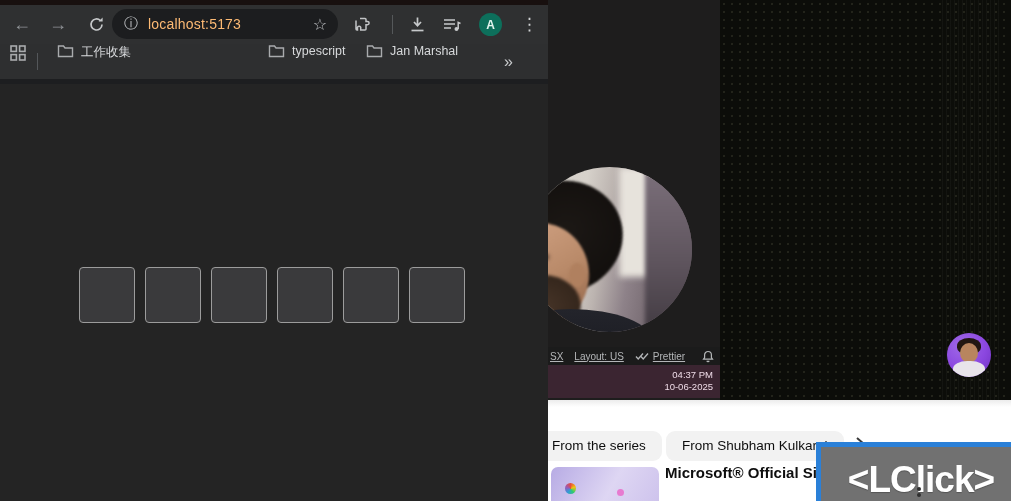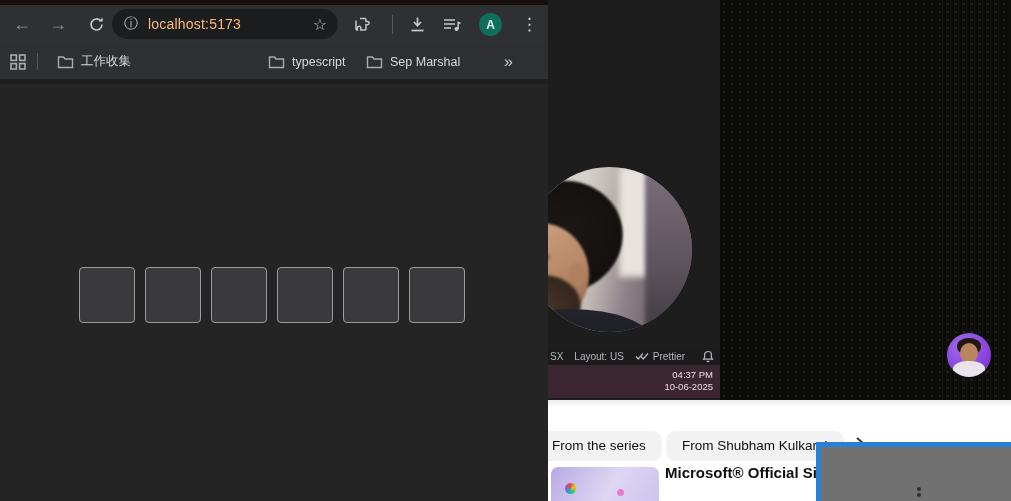--- a/index.html
+++ b/index.html
@@ -20,21 +20,21 @@
   .star{margin-right:11px;font-size:16px;color:#c0c3c6;}
   .tool-icon{position:absolute;top:10px;}
   .vsep{position:absolute;left:392px;top:10px;width:1px;height:19px;background:#55585a;}
   .avatar-a{position:absolute;left:479px;top:8px;width:23px;height:23px;border-radius:50%;
             background:#0d6f5b;color:#e4f5ef;font-size:12px;font-weight:bold;
             display:flex;align-items:center;justify-content:center;}
   .dots3{position:absolute;left:521px;top:0;height:39px;display:flex;align-items:center;
          font-size:17px;color:#cfd1d3;}
 
   .bookmarks{left:0;top:44px;width:551px;height:35px;background:#2e2f30;}
-  .bm-item{position:absolute;top:0;height:35px;display:flex;align-items:center;gap:7px;
+  .bm-item{position:absolute;top:0;height:35px;display:flex;gap:7px;
            color:#d7d9db;font-size:12.5px;white-space:nowrap;}
   .bm-sep{position:absolute;left:37px;top:9px;width:1px;height:17px;background:#54575a;}
   .bm-overflow{position:absolute;left:504px;top:0;height:35px;display:flex;align-items:center;
                font-size:16px;color:#c9cbcd;}
   .bmdivider{left:0;top:79px;width:551px;height:5px;background:#1d1e20;}
 
   .content{left:0;top:84px;width:551px;height:417px;background:#242424;}
   .otp-row{position:absolute;left:79px;top:183px;display:flex;gap:10px;}
   .otp-box{width:56px;height:56px;background:#3a3a3c;border:1px solid #9c9c9c;border-radius:4px;box-sizing:border-box;}
 
@@ -50,21 +50,21 @@
   .wc-face{left:-32px;top:56px;width:94px;height:102px;border-radius:50%;transform:rotate(-6deg);
            background:linear-gradient(155deg,#cfa081 10%,#b98a69 55%,#96684c 95%);filter:blur(1px);}
   .wc-brow{left:-8px;top:86px;width:30px;height:8px;border-radius:50%;background:#2e2119;filter:blur(2px);}
   .wc-ear{left:42px;top:96px;width:16px;height:24px;border-radius:50%;background:#b0805f;filter:blur(1px);}
   .wc-beard{left:-30px;top:108px;width:84px;height:66px;border-radius:50%;transform:rotate(-8deg);
             background:radial-gradient(ellipse at 45% 50%,#4a372a 0%,#33251b 75%);filter:blur(1.5px);}
   .wc-shirt{left:-24px;top:142px;width:150px;height:60px;border-radius:45% 55% 0 0;
             background:linear-gradient(180deg,#23242b,#191a20);}
   .statusbar{position:absolute;left:0;top:347px;width:172px;height:18px;background:#1b1b1b;
              display:flex;align-items:center;color:#b4b6b8;font-size:10px;gap:11px;}
-  .sb-item{display:flex;align-items:center;gap:4px;white-space:nowrap;}
+  .sb-item{display:flex;align-items:center;gap:4px;white-space:nowrap;text-decoration:underline;}
   .timebar{position:absolute;left:0;top:365px;width:172px;height:33px;background:#3b2531;
            color:#eedbe7;font-size:9.5px;text-align:right;padding:4px 7px 0 0;box-sizing:border-box;line-height:12px;}
 
   
   #dotfield{left:720px;top:0;width:291px;height:400px;background-color:#0c0d09;z-index:2;
             background-image:radial-gradient(rgba(190,190,140,.13) 1px,transparent 1.3px);background-size:8px 8px;}
   .streaks{position:absolute;left:222px;top:0;width:58px;height:400px;
            background:repeating-linear-gradient(90deg,rgba(255,255,255,.03) 0 1px,transparent 1px 4px);}
   .mini-avatar{position:absolute;left:227px;top:333px;width:44px;height:44px;border-radius:50%;overflow:hidden;
                background:radial-gradient(circle at 35% 30%,#a06ae8 0%,#8b47e0 55%,#6d2fbf 100%);}
@@ -164,21 +164,21 @@
       <svg width="17" height="14" viewBox="0 0 17 14">
           <path d="M1.5 2h5l1.5 2h7.5v8.5h-14z" fill="none" stroke="#a9abad" stroke-width="1.4"></path>
         </svg>
       <span>typescript</span>
     </div>
 
     <div class="bm-item" style="left:366px">
       <svg width="17" height="14" viewBox="0 0 17 14">
           <path d="M1.5 2h5l1.5 2h7.5v8.5h-14z" fill="none" stroke="#a9abad" stroke-width="1.4"></path>
         </svg>
-      <span>Sep Marshal</span>
+      <span>Jan Marshal</span>
     </div>
 
     <div class="bm-overflow">»</div>
   </div>
   <div class="bmdivider abs"></div>
 
   <div class="content abs">
     <div class="otp-row">
       <div class="otp-box"></div>
       <div class="otp-box"></div>
@@ -243,15 +243,16 @@
       </svg>
   </div>
   <div class="thumb">
     <div class="rainbow-dot"></div>
     <div class="pink-dot"></div>
   </div>
   <div class="ms-title">Microsoft® Official Site</div>
 </div>
 
 <div id="lclick" class="abs">
+  <span class="lclick-label">&lt;LClick&gt;</span>
   <div class="cursor-dot" style="left:96px;top:40px"></div>
   <div class="cursor-dot" style="left:96px;top:46px"></div>
 </div>
 
 </body></html>

